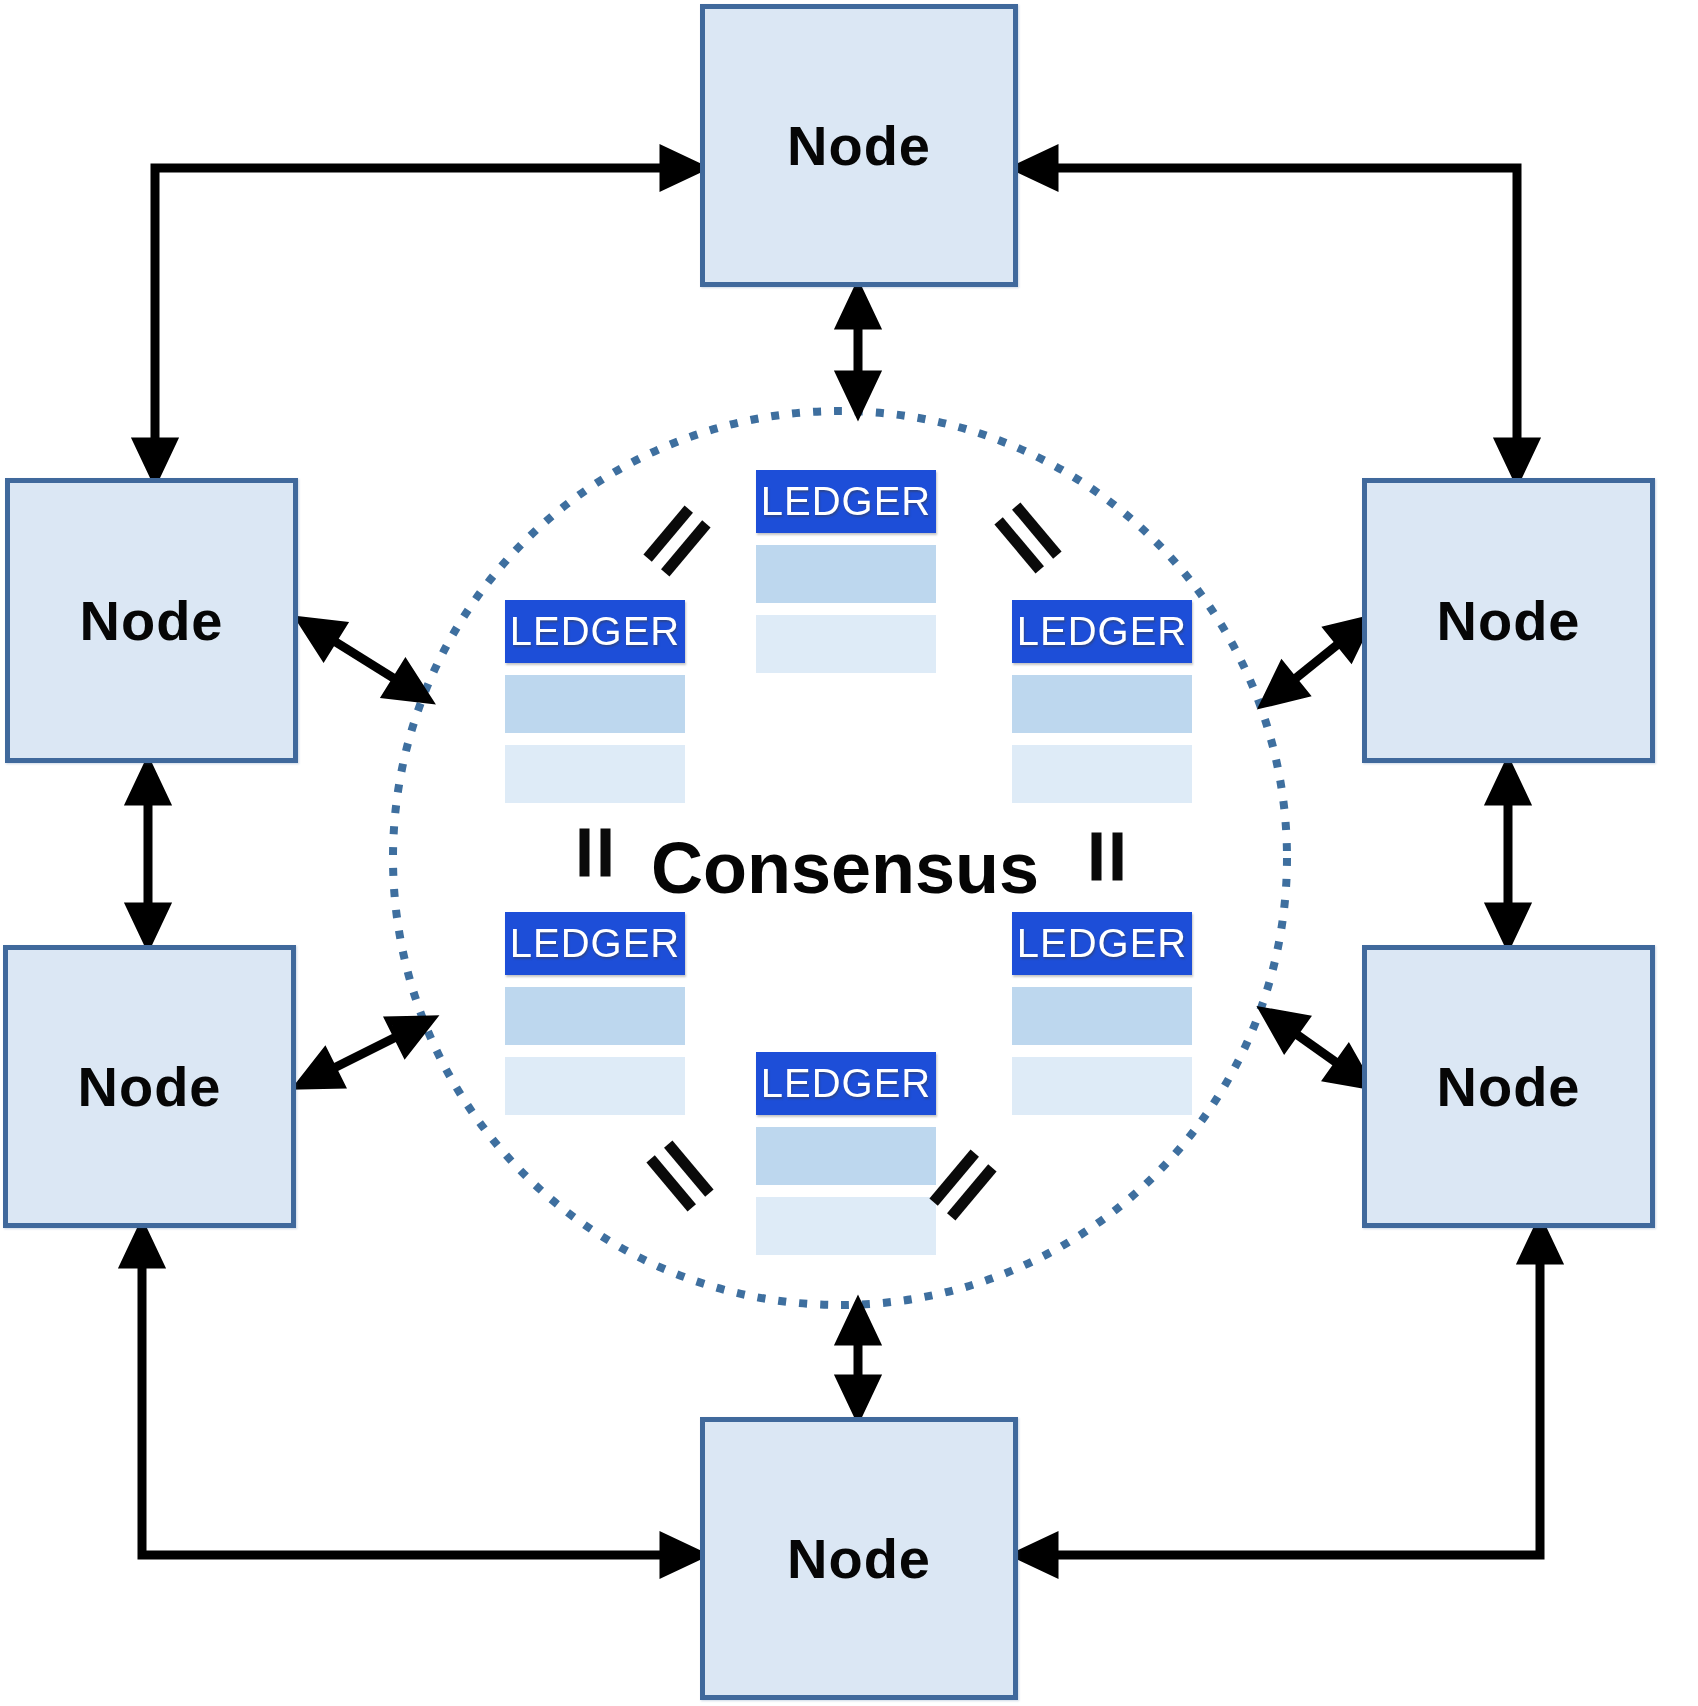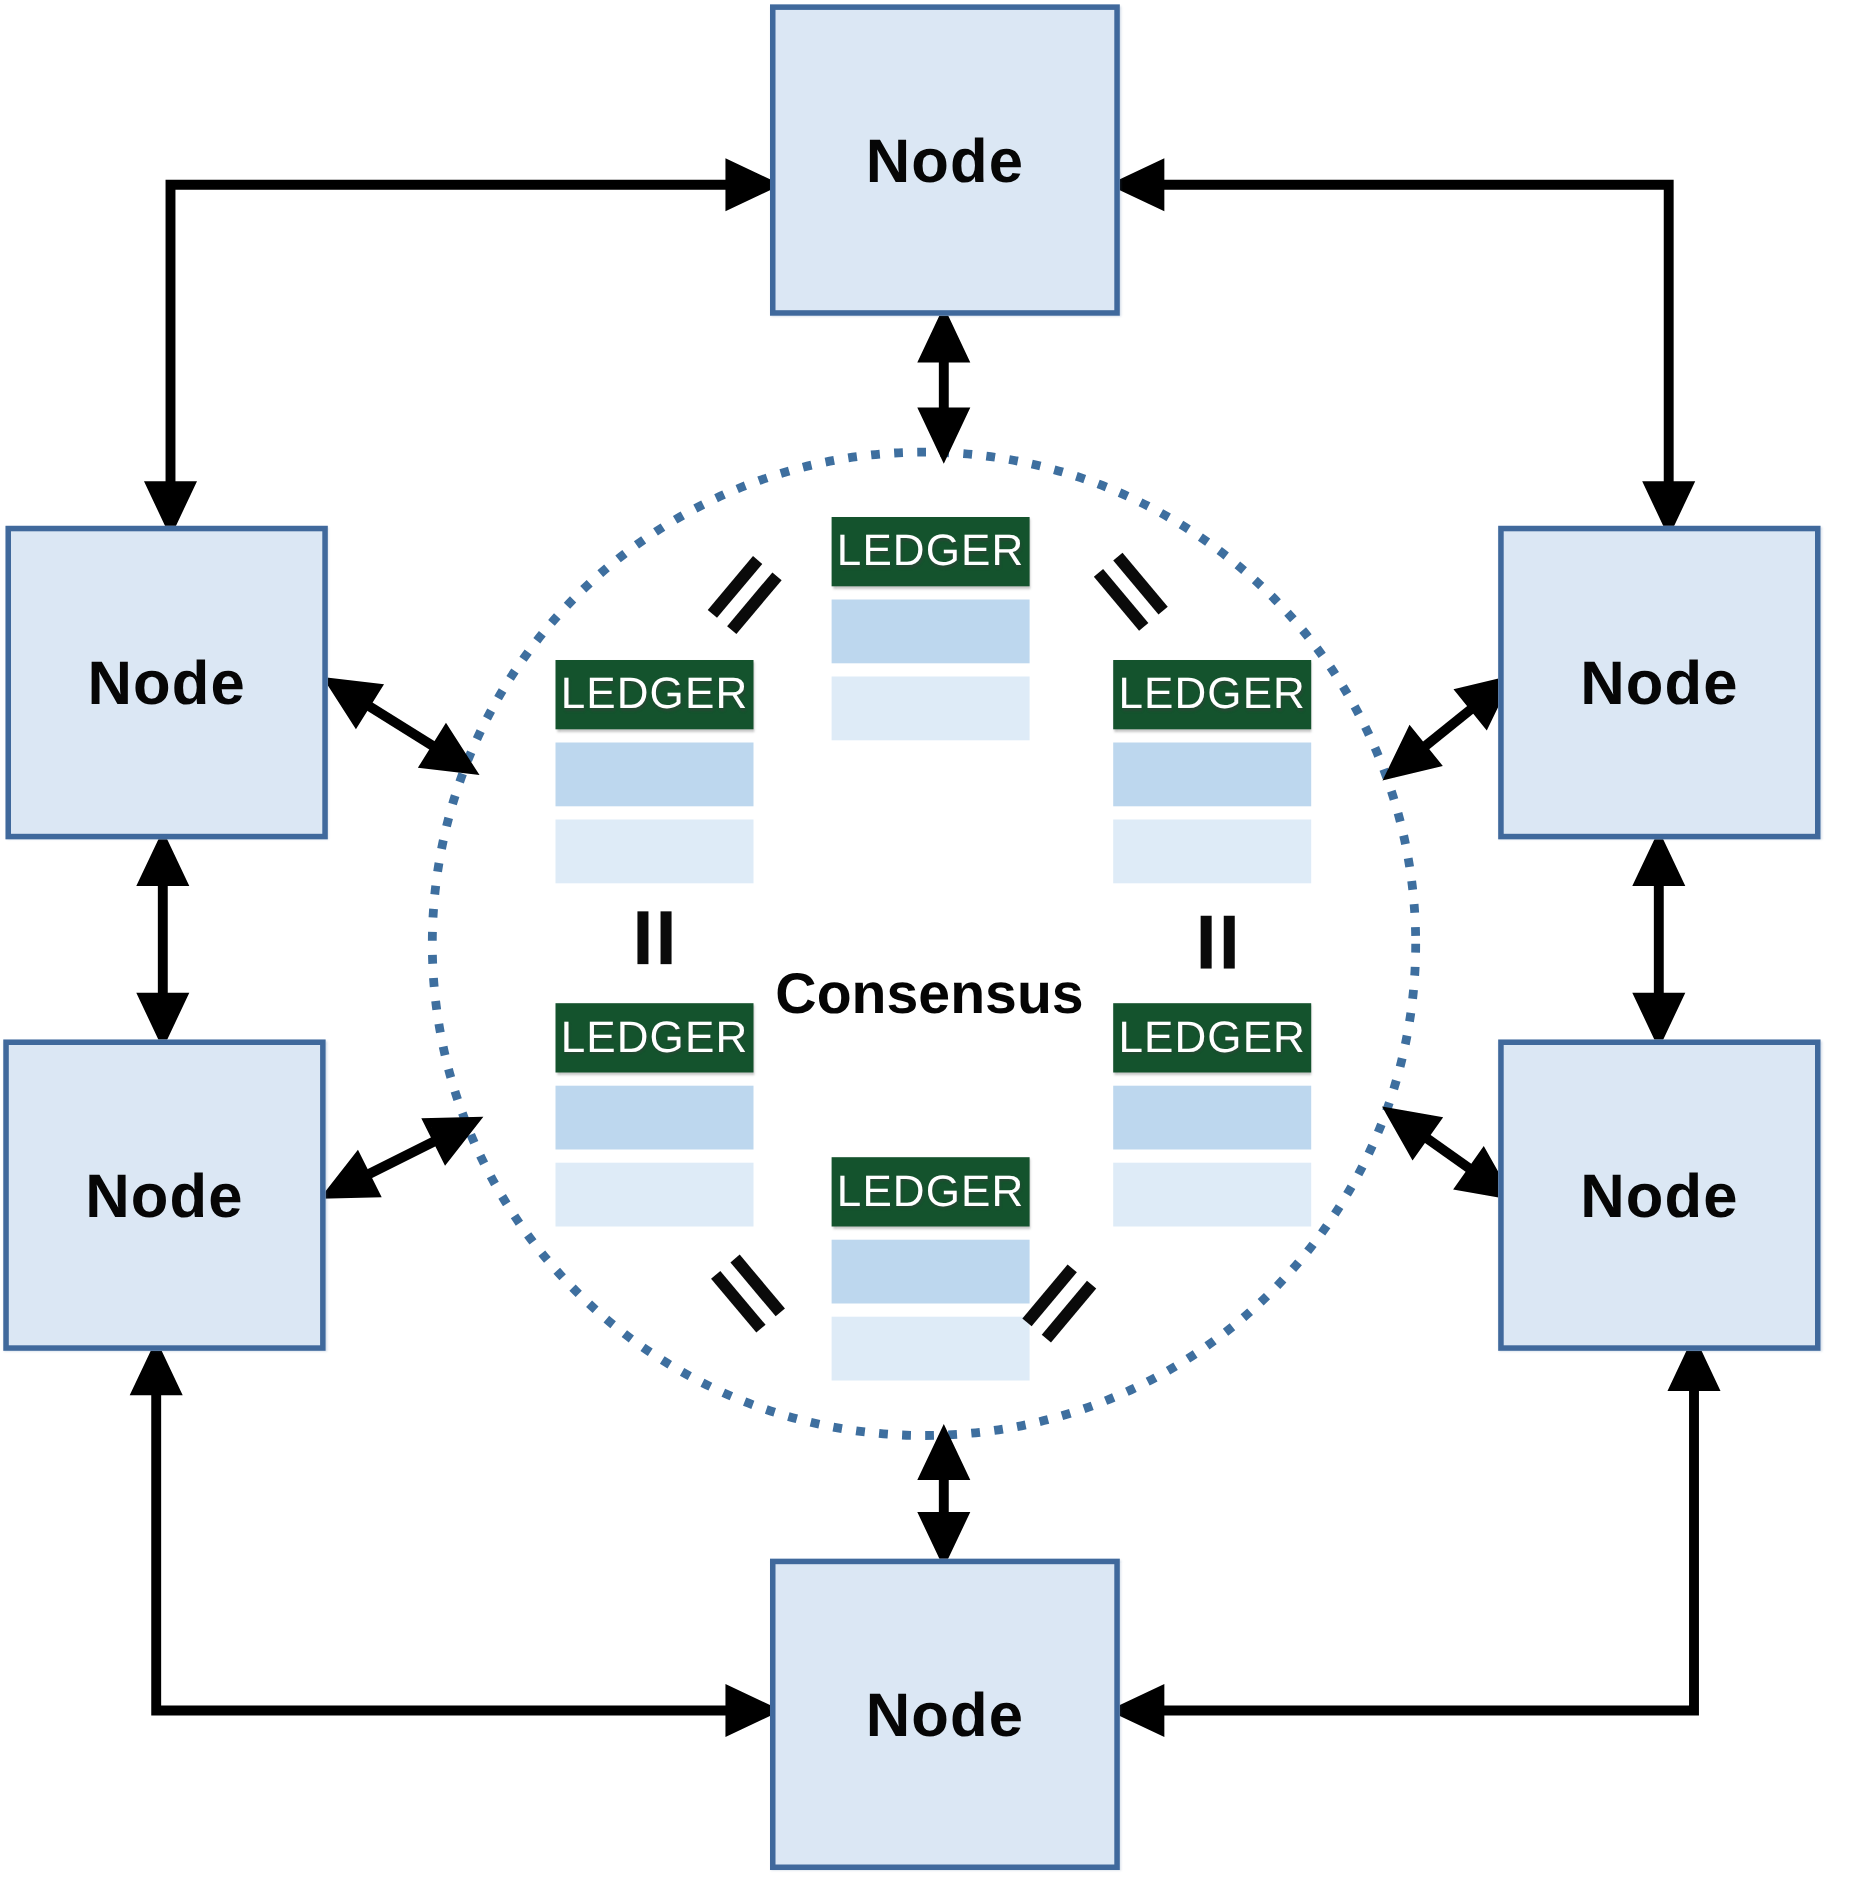--- a/index.html
+++ b/index.html
@@ -27,21 +27,21 @@
   .node-top        {left:700px;top:4px;   width:318px;height:283px;}
   .node-upper-left {left:5px;  top:478px; width:293px;height:285px;}
   .node-upper-right{left:1362px;top:478px;width:293px;height:285px;}
   .node-lower-left {left:3px;  top:945px; width:293px;height:283px;}
   .node-lower-right{left:1362px;top:945px;width:293px;height:283px;}
   .node-bottom     {left:700px;top:1417px;width:318px;height:283px;}
 
   
   .ledger{position:absolute;width:180px;}
   .ledger .ledger-header{
-    width:180px;height:63px;background:#14532d;
+    width:180px;height:63px;background:#1d4ed8;
     display:flex;align-items:center;justify-content:center;
     color:#ffffff;font-size:40px;letter-spacing:1px;
     text-shadow:1px 2px 2px rgba(60,60,60,.45);
     box-shadow:1px 2px 2px rgba(90,90,90,.35);
   }
   .ledger .ledger-row{width:180px;height:58px;margin-top:12px;}
   .ledger .row-mid  {background:#bdd7ee;}
   .ledger .row-light{background:#deebf7;}
   .ledger-top        {left:756px;top:470px;}
   .ledger-upper-left {left:505px;top:600px;}
@@ -60,23 +60,23 @@
 
   .eq-upper-left {left:645px; top:524px; transform:rotate(-50deg);}
   .eq-upper-right{left:996px; top:521px; transform:rotate(50deg);}
   .eq-mid-left   {left:571px; top:837px; transform:rotate(90deg);}
   .eq-mid-right  {left:1083px;top:841px; transform:rotate(90deg);}
   .eq-lower-left {left:648px; top:1159px;transform:rotate(50deg);}
   .eq-lower-right{left:931px; top:1168px;transform:rotate(-50deg);}
 
   
   .consensus{
-    position:absolute;left:845px;top:904px;
+    position:absolute;left:845px;top:868px;
     transform:translate(-50%,-50%);
-    font-size:52px;font-weight:bold;color:#050505;letter-spacing:0px;
+    font-size:72px;font-weight:bold;color:#050505;letter-spacing:0px;
     white-space:nowrap;
   }
 </style>
 </head>
 <body>
 
 <div id="canvas">
 
   <svg id="wires" viewBox="0 0 1698 1706" xmlns="http://www.w3.org/2000/svg">
     <defs>

